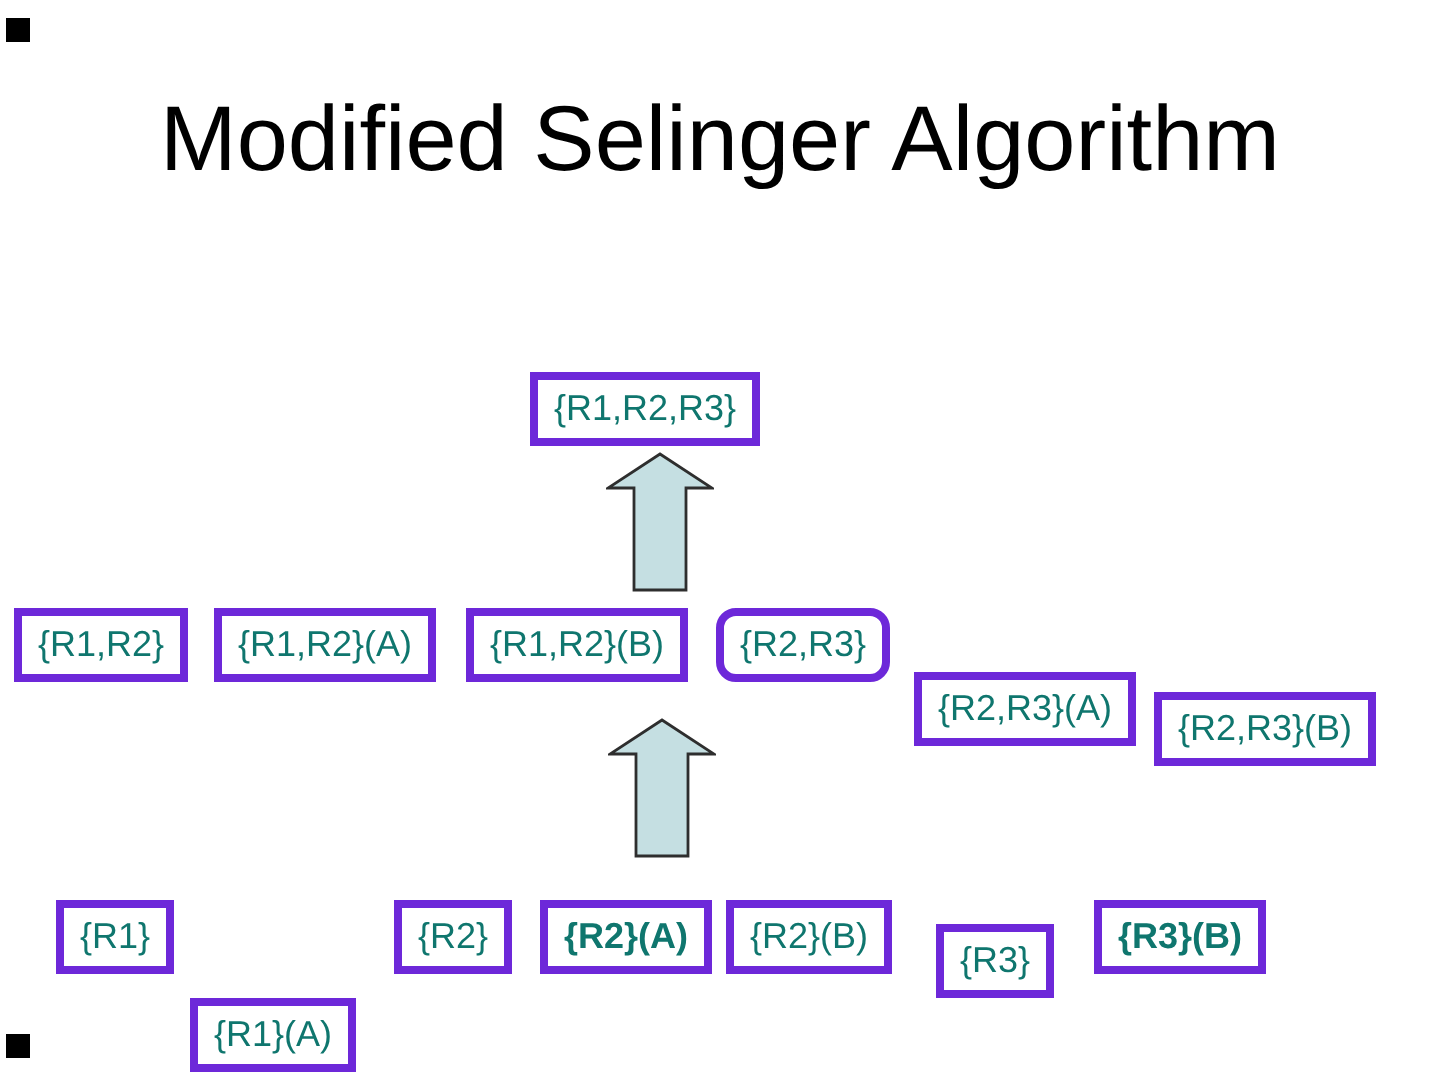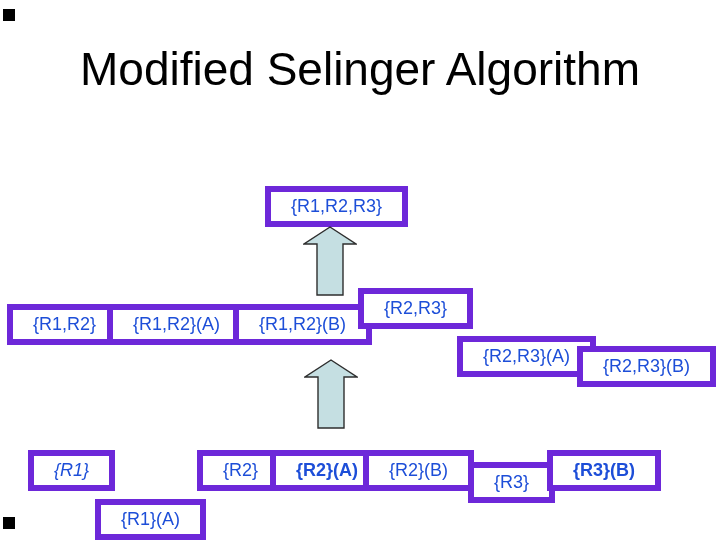--- a/index.html
+++ b/index.html
@@ -27,26 +27,26 @@
     top: 40px;
     text-align: center;
     font-size: 46px;
     line-height: 58px;
     color: #000000;
     white-space: nowrap;
   }
   .node {
     position: absolute;
     box-sizing: border-box;
-    border: 6px solid #6d28d9;
+    border: 4px solid #6d28d9;
     background: #ffffff;
-    color: #1d4ed8;
+    color: #0f766e;
     font-size: 18px;
     line-height: 21px;
-    padding: 4px 20px;
+    padding: 4px 8px;
     white-space: nowrap;
     text-align: center;
   }
   .arrow {
     position: absolute;
     display: block;
   }
   .arrow polygon {
     stroke: #2e2e2e;
     stroke-width: 1.4;
@@ -65,29 +65,29 @@
 
   <div class="node" style="left:265px; top:186px;">{R1,R2,R3}</div>
 
   <svg class="arrow" style="left:303px; top:226px;" width="54" height="70" viewBox="0 0 54 70" aria-hidden="true">
     <polygon points="27,1 53,18 40,18 40,69 14,69 14,18 1,18" fill="#c5dfe2"></polygon>
   </svg>
 
   <div class="node" style="left:7px;   top:304px;text-align:right;">{R1,R2}</div>
   <div class="node" style="left:107px; top:304px;">{R1,R2}(A)</div>
   <div class="node" style="left:233px; top:304px;">{R1,R2}(B)</div>
-  <div class="node" style="left:358px; top:288px;">{R2,R3}</div>
+  <div class="node" style="left:358px; top:304px;border-radius:10px;">{R2,R3}</div>
   <div class="node" style="left:457px; top:320px;margin-top:16px;">{R2,R3}(A)</div>
   <div class="node" style="left:577px; top:304px;margin-top:42px;">{R2,R3}(B)</div>
 
   <svg class="arrow" style="left:304px; top:359px;" width="54" height="70" viewBox="0 0 54 70" aria-hidden="true">
     <polygon points="27,1 53,18 40,18 40,69 14,69 14,18 1,18" fill="#c5dfe2"></polygon>
   </svg>
 
-  <div class="node" style="left:28px;  top:450px;font-style:italic;">{R1}</div>
+  <div class="node" style="left:28px;  top:450px;">{R1}</div>
   <div class="node" style="left:95px;  top:466px;margin-top:33px;">{R1}(A)</div>
   <div class="node" style="left:197px; top:450px;">{R2}</div>
   <div class="node" style="left:270px; top:450px;font-weight:bold;">{R2}(A)</div>
   <div class="node" style="left:363px; top:450px;">{R2}(B)</div>
   <div class="node" style="left:468px; top:462px;">{R3}</div>
   <div class="node" style="left:547px; top:450px;font-weight:bold;">{R3}(B)</div>
 
 </div>
 
 </body></html>

